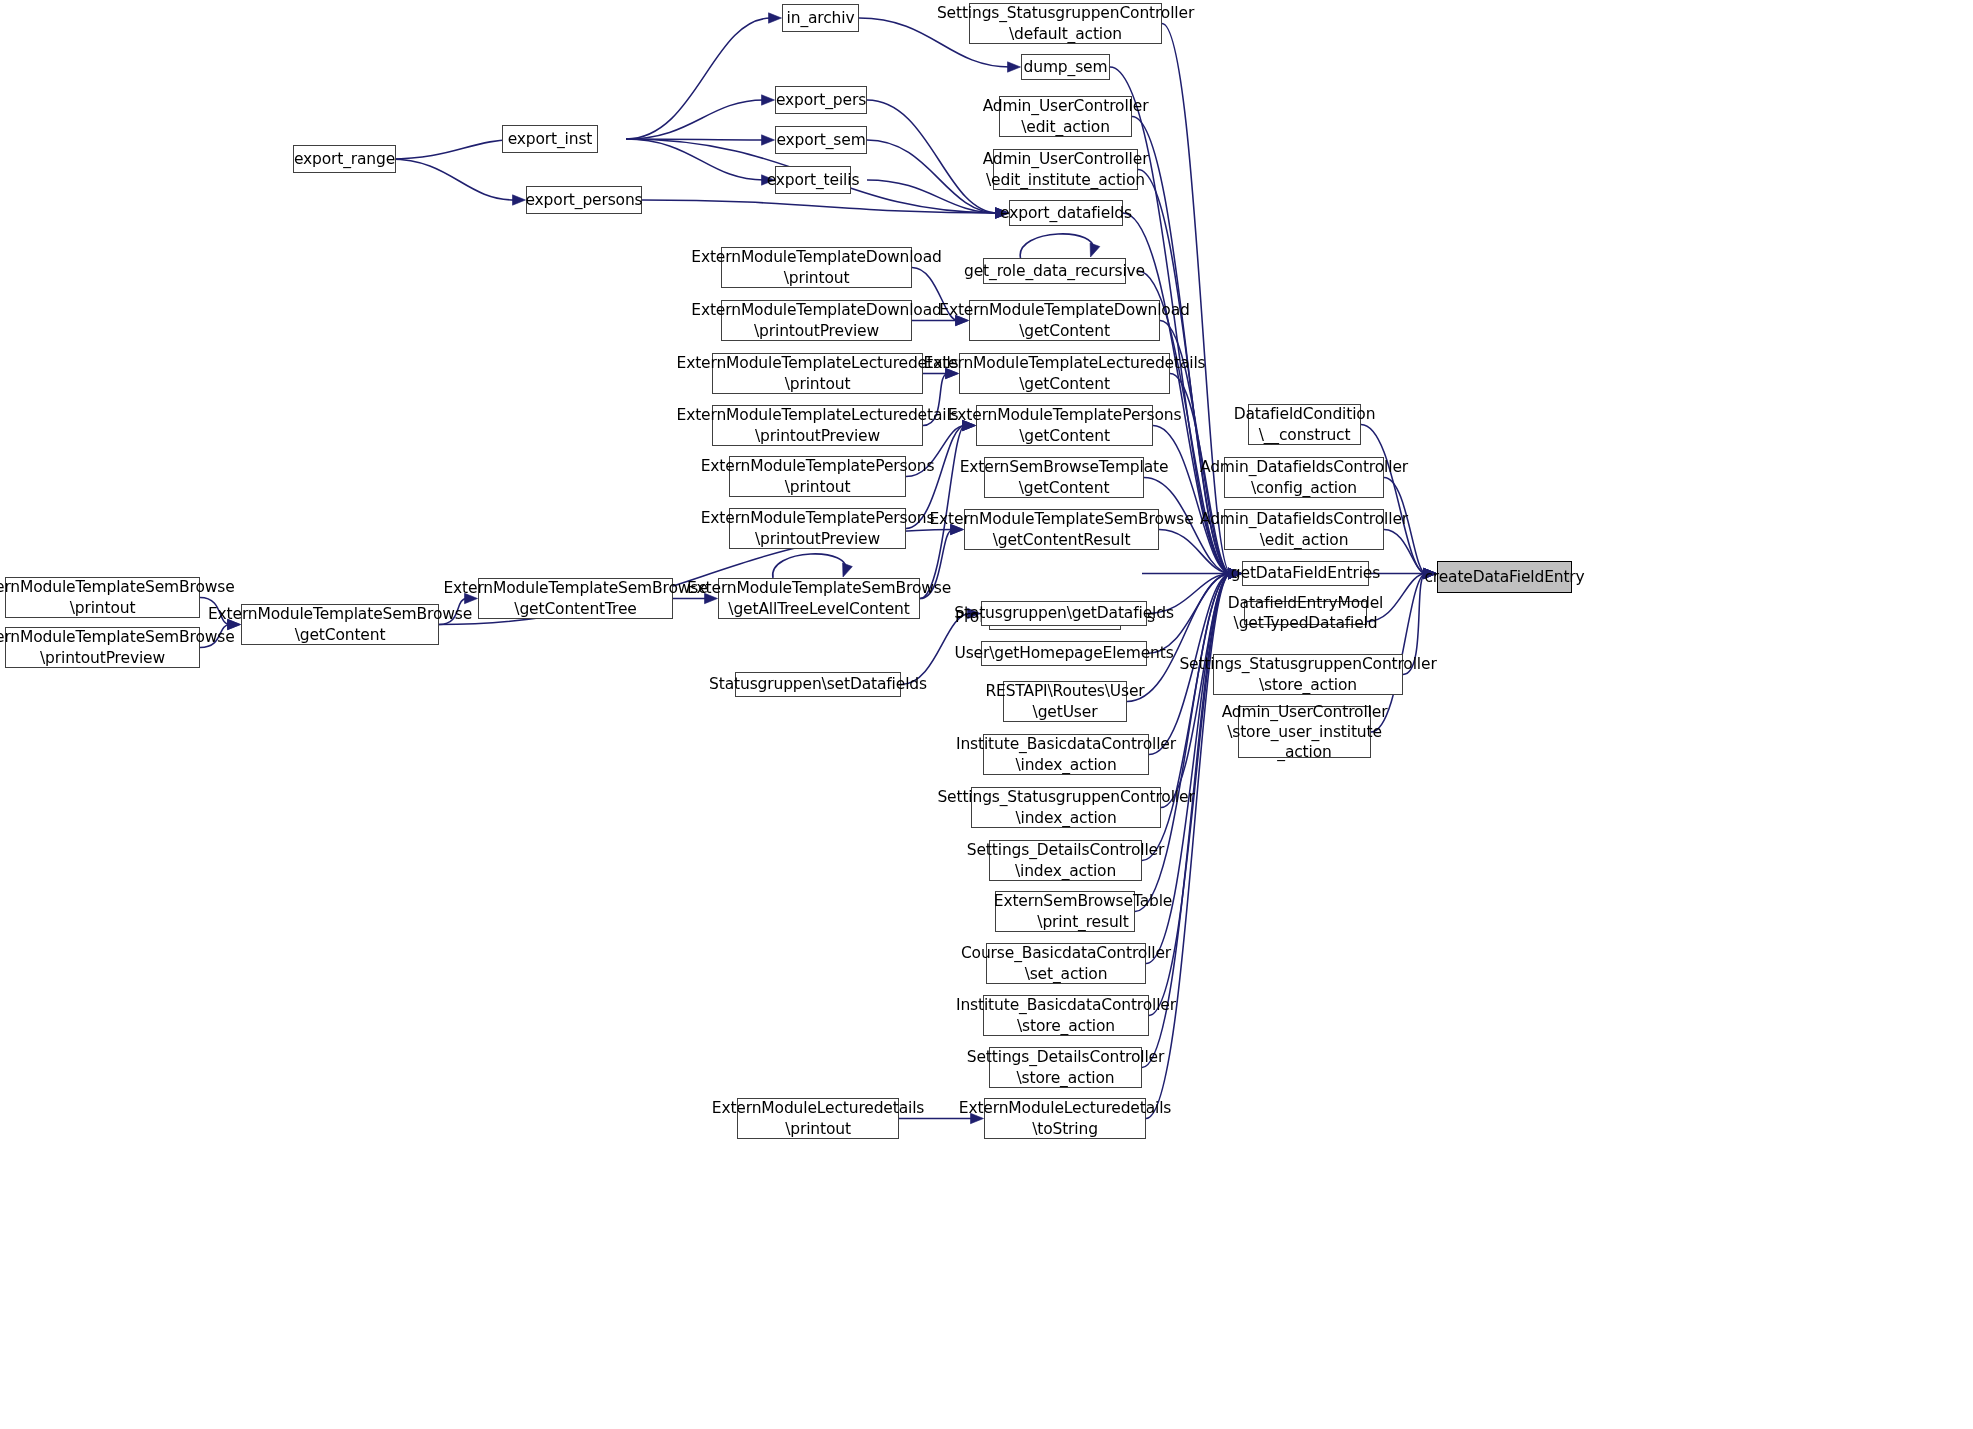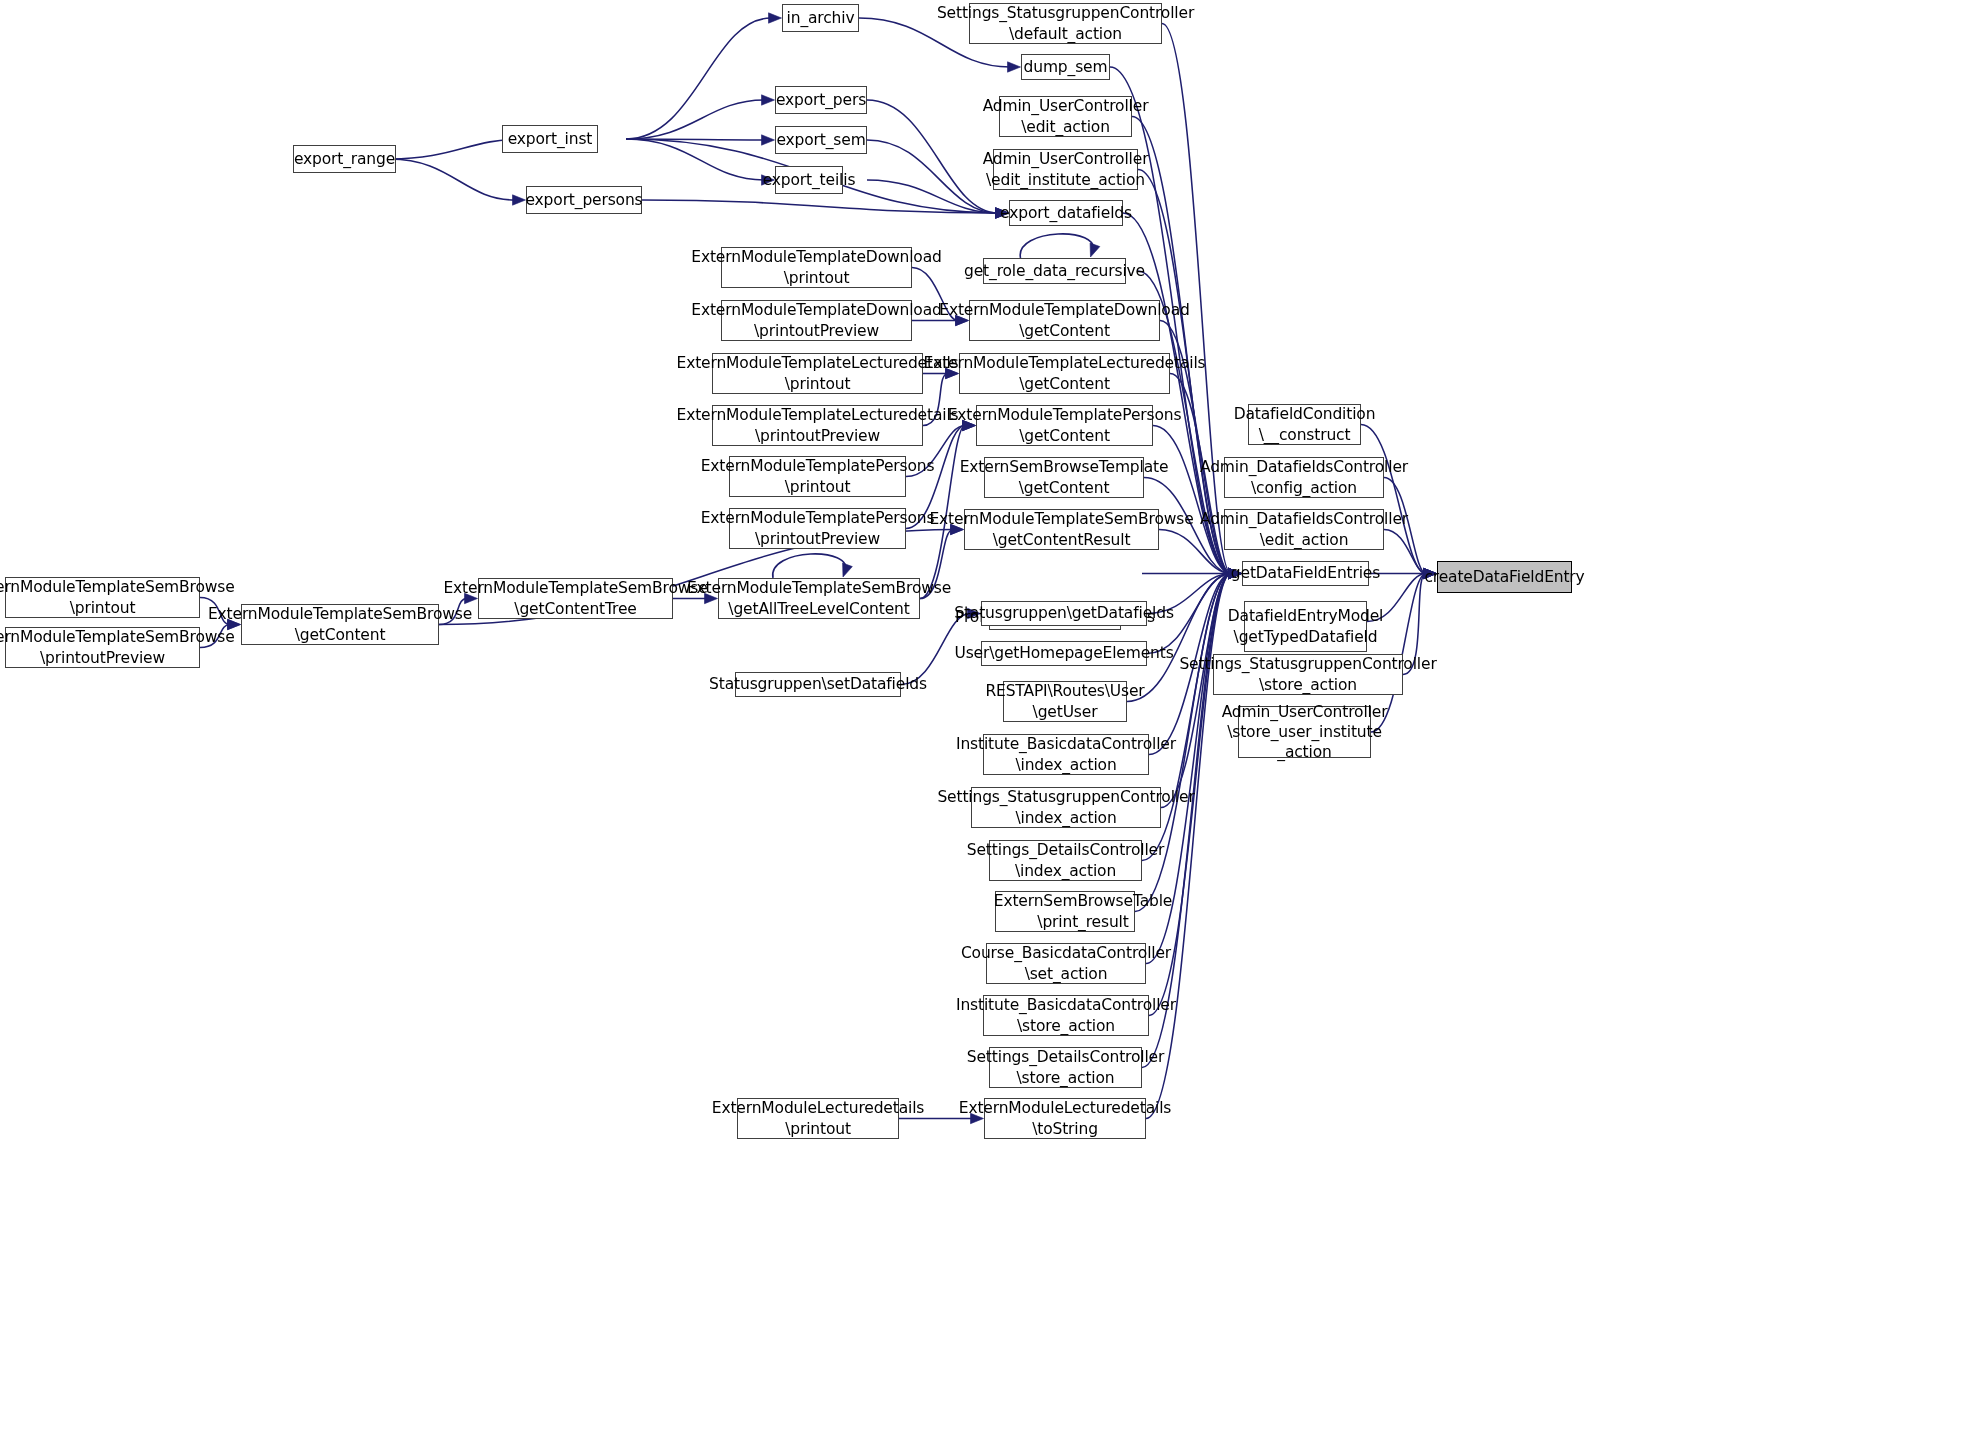--- a/index.html
+++ b/index.html
@@ -147,21 +147,21 @@
       <polygon points="1436.5,573.5 1423.5,578.7 1423.5,568.3" fill="#1f1f6e" stroke="#1f1f6e" stroke-width="0.6"></polygon>
       <path d="M1371,732 C1400.7,732 1407.3,573.5 1426,573.5" fill="none" stroke="#1f1f6e" stroke-width="1.55"></path>
       <polygon points="1436.5,573.5 1423.5,578.7 1423.5,568.3" fill="#1f1f6e" stroke="#1f1f6e" stroke-width="0.6"></polygon>
     </svg>
 <div class="node" style="left: 293px; top: 145px; width: 103px; height: 28px;">export_range</div>
     <div class="node" style="left: 502px; top: 125px; width: 96px; height: 28px;">export_inst</div>
     <div class="node" style="left: 526px; top: 186px; width: 116px; height: 28px;">export_persons</div>
     <div class="node" style="left: 782px; top: 4px; width: 77px; height: 28px;">in_archiv</div>
     <div class="node" style="left: 775px; top: 86px; width: 92px; height: 28px;">export_pers</div>
     <div class="node" style="left: 775px; top: 126px; width: 92px; height: 28px;">export_sem</div>
-    <div class="node" style="left: 775px; top: 166px; width: 68px; height: 28px;">export_teilis</div>
+    <div class="node" style="left: 775px; top: 166px; width: 76px; height: 28px;">export_teilis</div>
     <div class="node" style="left: 969px; top: 3px; width: 193px; height: 41px;">Settings_StatusgruppenController
 \default_action</div>
     <div class="node" style="left: 1021px; top: 54px; width: 89px; height: 26px;">dump_sem</div>
     <div class="node" style="left: 999px; top: 96px; width: 133px; height: 41px;">Admin_UserController
 \edit_action</div>
     <div class="node" style="left: 993px; top: 149px; width: 145px; height: 41px;">Admin_UserController
 \edit_institute_action</div>
     <div class="node" style="left: 1009px; top: 200px; width: 114px; height: 26px;">export_datafields</div>
     <div class="node" style="left: 983px; top: 258px; width: 143px; height: 26px;">get_role_data_recursive</div>
     <div class="node" style="left: 721px; top: 247px; width: 191px; height: 41px;">ExternModuleTemplateDownload
@@ -220,21 +220,21 @@
 \printout</div>
     <div class="node" style="left: 984px; top: 1098px; width: 162px; height: 41px;">ExternModuleLecturedetails
 \toString</div>
     <div class="node" style="left: 1248px; top: 404px; width: 113px; height: 41px;">DatafieldCondition
 \__construct</div>
     <div class="node" style="left: 1224px; top: 457px; width: 160px; height: 41px;">Admin_DatafieldsController
 \config_action</div>
     <div class="node" style="left: 1224px; top: 509px; width: 160px; height: 41px;">Admin_DatafieldsController
 \edit_action</div>
     <div class="node" style="left: 1242px; top: 561px; width: 127px; height: 25px;">getDataFieldEntries</div>
-    <div class="node" style="left: 1244px; top: 601px; width: 123px; height: 51px;">DatafieldEntryModel
+    <div class="node" style="left: 1244px; top: 601px; width: 123px; height: 24px;">DatafieldEntryModel
 \getTypedDatafield</div>
     <div class="node" style="left: 1213px; top: 654px; width: 190px; height: 41px;">Settings_StatusgruppenController
 \store_action</div>
     <div class="node" style="left: 1238px; top: 706px; width: 133px; height: 52px;">Admin_UserController
 \store_user_institute
 _action</div>
     <div class="node hl" style="left: 1437px; top: 561px; width: 135px; height: 32px;">createDataFieldEntry</div>
   </div>
 
 </body></html>

